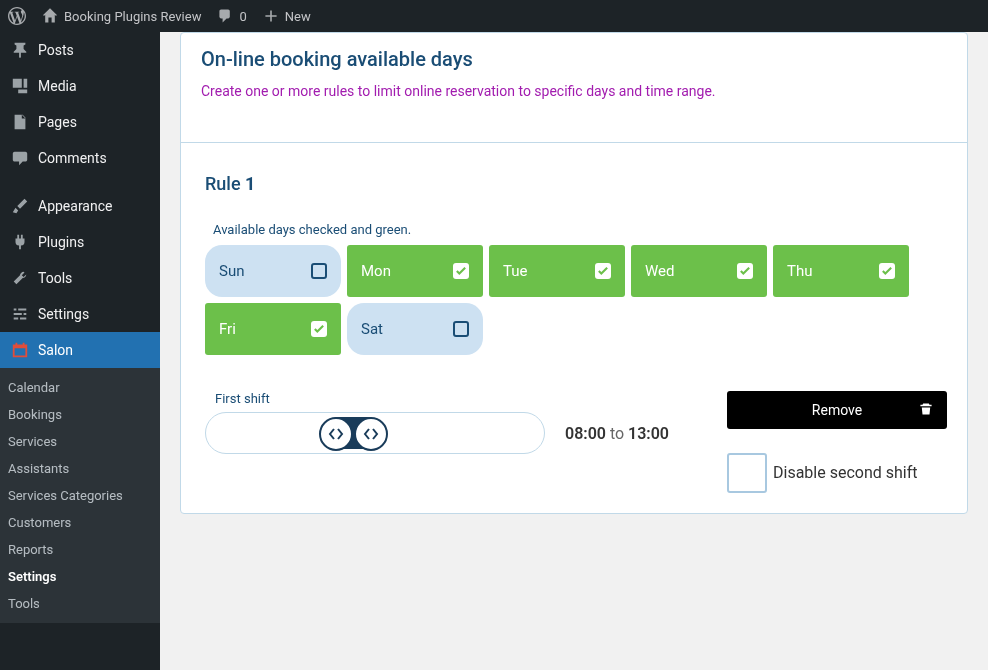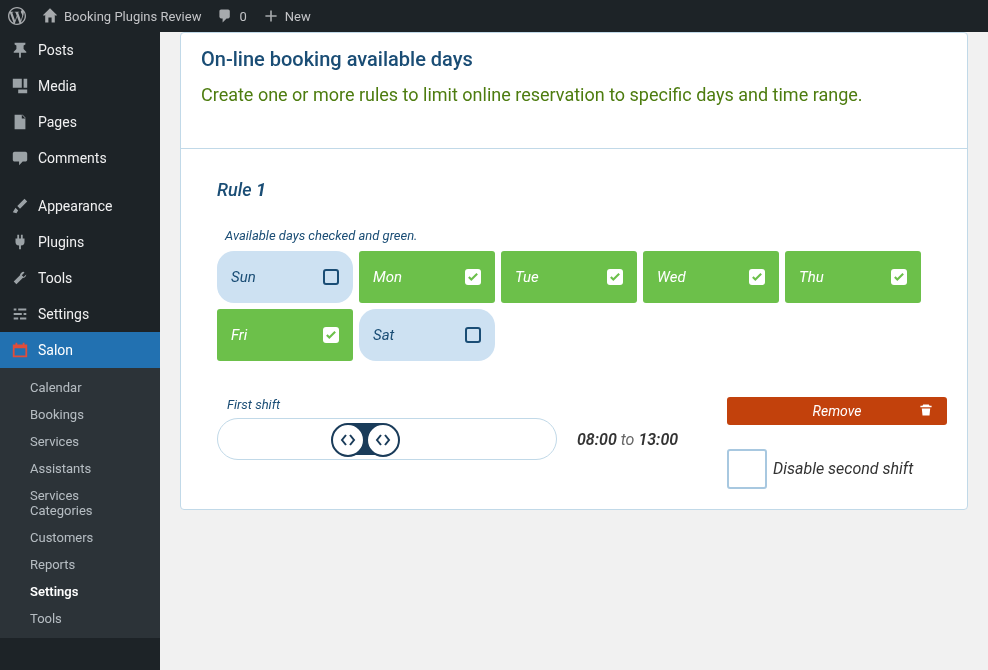--- a/index.html
+++ b/index.html
@@ -12,30 +12,30 @@
   
   
   .sidebar { position: absolute; top: 32px; left: 0; width: 160px; bottom: 0; background: #1d2327; color: #f0f0f1; font-size: 14px; }
   .menu-item { display: flex; align-items: center; padding: 8px 10px; gap: 8px; cursor: pointer; color: #f0f0f1; }
   .menu-item.active { background: #2271b1; color: #fff; position: relative; }
   .menu-item.active::after { content: ''; position: absolute; right: -8px; top: 50%; transform: translateY(-50%); border: 8px solid transparent; border-right-color: #f1f1f1; }
   .menu-icon { width: 20px; height: 20px; display: flex; align-items: center; justify-content: center; fill: rgba(240,246,252,.6); }
   .menu-item.active .menu-icon { fill: #fff; }
   .menu-sep { height: 12px; }
   .submenu { background: #2c3338; padding: 6px 0; }
-  .submenu-item { padding: 6px 30px; font-size: 13px; color: rgba(240,246,252,.7); cursor: pointer; }
+  .submenu-item { padding: 6px 8px; font-size: 13px; color: rgba(240,246,252,.7); cursor: pointer; }
   .submenu-item.active { color: #fff; font-weight: 600; }
   
   
   .main { position: absolute; top: 32px; left: 160px; right: 0; bottom: 0; padding: 0 20px 20px 20px; overflow-y: auto; }
   .card { background: #fff; border: 1px solid #c1d9e8; border-radius: 4px; margin-top: 0; }
   .card-header { padding: 14px 20px 40px 20px; border-bottom: 1px solid #c1d9e8; color: #1a3c5a; }
   .card-header h2 { font-size: 20px; font-weight: 500; color: #1a4d75; margin-bottom: 10px; }
-  .card-header p { font-size: 18px; color: #4d7c0f; line-height: 1.5; }
-  .card-body { padding: 30px 20px 20px 36px; color: #1a4d75; font-style: italic; }
+  .card-header p { font-size: 14px; color: #a21caf; line-height: 1.5; }
+  .card-body { padding: 30px 20px 20px 24px; color: #1a4d75; }
   .card-body h3 { font-size: 18px; font-weight: 500; margin-bottom: 28px; color: #1a4d75; }
   .hint { font-size: 13px; color: #1a4d75; margin-bottom: 8px; margin-left: 8px; }
   
   
   .days { display: flex; flex-wrap: wrap; gap: 6px; margin-bottom: 36px; }
   .day { width: 136px; height: 52px; display: flex; align-items: center; justify-content: space-between; padding: 0 14px; font-size: 15px; border-radius: 3px; cursor: pointer; }
   .day.off { background: #cde1f2; color: #1a4d75; border-radius: 17px; }
   .day.on { background: #6cc04a; color: #fff; }
   .day-check { width: 16px; height: 16px; border-radius: 3px; display: flex; align-items: center; justify-content: center; }
   .day.off .day-check { border: 2px solid #1a4d75; }
@@ -49,21 +49,21 @@
   .shift-block { margin-bottom: 20px; }
   .shift-label { font-size: 13px; color: #1a4d75; margin-bottom: 6px; margin-left: 10px; }
   .shift-row { display: flex; align-items: center; gap: 20px; }
   .slider { flex: 1; max-width: 340px; height: 42px; border: 1px solid #c1d9e8; border-radius: 22px; position: relative; background: #fff; }
   .slider-range { position: absolute; top: 4px; bottom: 4px; background: #1a3c5a; border-radius: 18px; }
   .handle { position: absolute; top: 4px; width: 34px; height: 34px; border-radius: 50%; background: #fff; border: 2px solid #1a3c5a; display: flex; align-items: center; justify-content: center; cursor: grab; z-index: 2; }
   .handle svg { fill: #1a3c5a; }
   .times { font-size: 16px; color: #333; font-weight: 600; }
   .times .to { font-weight: 400; color: #666; }
   .rule-desc { line-height: 1.45; margin-bottom: 14px; margin-top: 4px; }
-  .remove-btn { background: #c2410c; color: #fff; width: 100%; height: 28px; display: flex; align-items: center; justify-content: center; gap: 40px; border-radius: 3px; cursor: pointer; font-size: 14px; position: relative; }
+  .remove-btn { background: #000000; color: #fff; width: 100%; height: 38px; display: flex; align-items: center; justify-content: center; gap: 40px; border-radius: 3px; cursor: pointer; font-size: 14px; position: relative; }
   .remove-btn .trash { position: absolute; right: 14px; }
   .disable-row { display: flex; align-items: center; gap: 6px; margin-top: 24px; }
   .big-check { width: 40px; height: 40px; border: 2px solid #a8c8e0; border-radius: 3px; background: #fff; cursor: pointer; }
   .disable-label { font-size: 16px; color: #333; line-height: 1.3; }
 </style>
 </head>
 <body>
 
 <div class="topbar">
   <div class="topbar-item">

